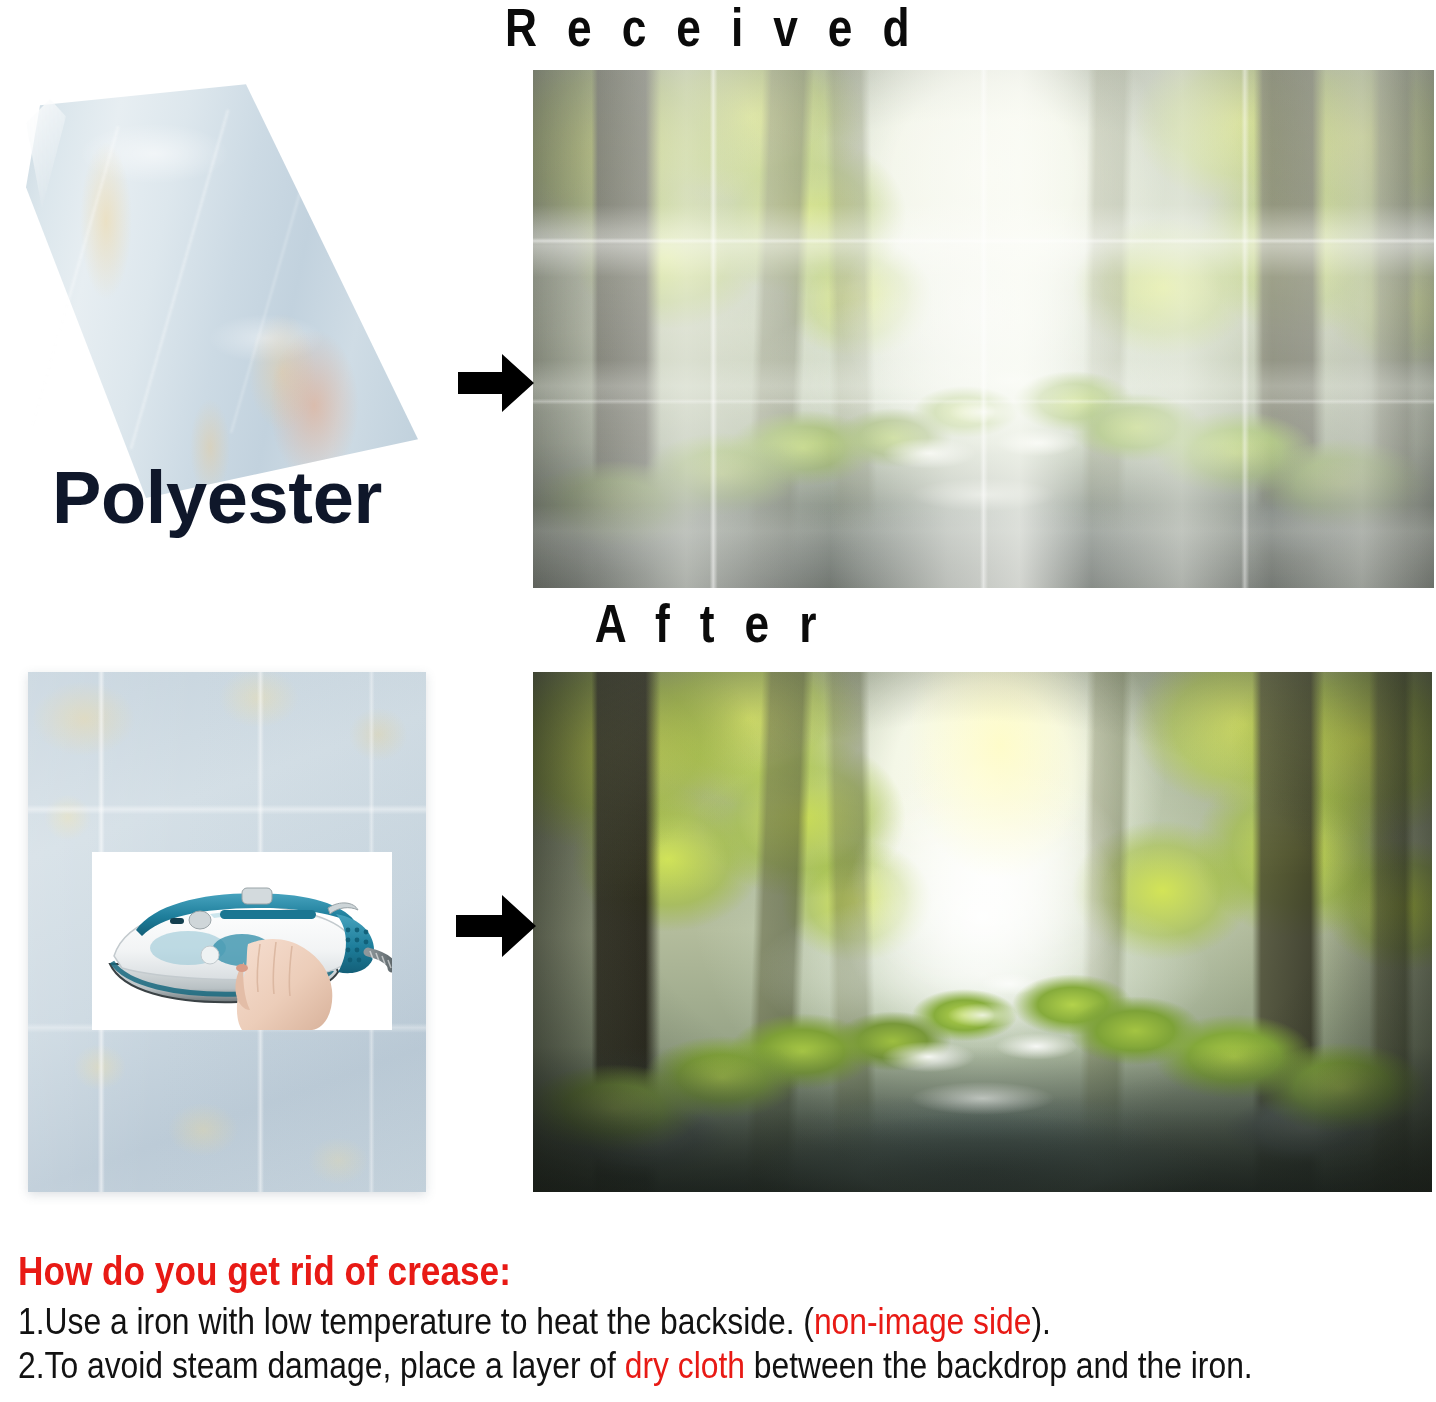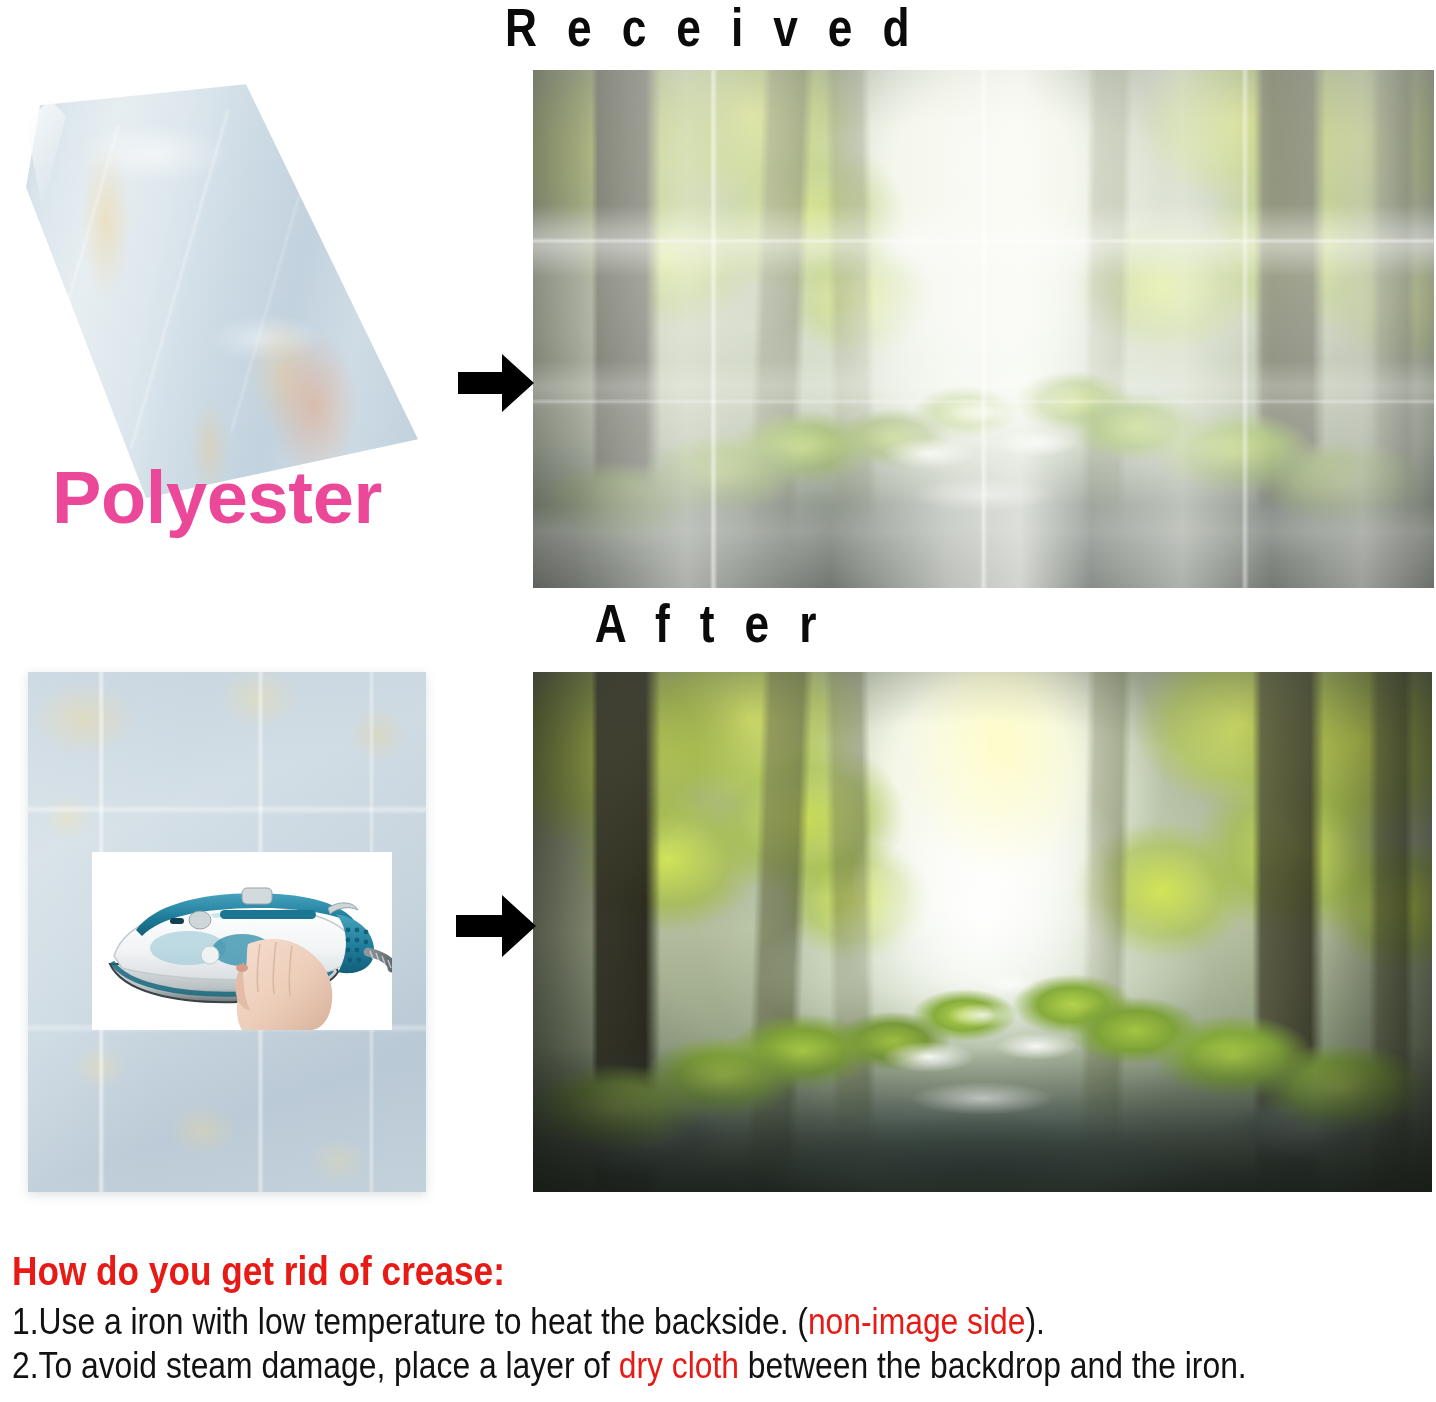--- a/index.html
+++ b/index.html
@@ -20,21 +20,21 @@
     transform-origin:center center;
     white-space:nowrap;
     text-align:center;
   }
   #title-received{ left:460px; top:-4px; width:500px; font-size:54px; }
   #title-after   { left:460px; top:592px; width:500px; font-size:54px; }
 
   
   #polyester-label{
     position:absolute;left:52px;top:455px;
-    font-size:74px;font-weight:bold;color:#ec4899;
+    font-size:74px;font-weight:bold;color:#0f172a;
     letter-spacing:-.005em;
     font-family:"Liberation Sans", sans-serif;
     z-index:6;
   }
 
   
   .arrow{position:absolute;z-index:5;}
   #arrow-top   { left:458px; top:352px; }
   #arrow-bottom{ left:456px; top:893px; }
 
@@ -231,21 +231,21 @@
   }
 
   
   #iron-card{
     position:absolute;left:92px;top:852px;width:300px;height:178px;
     background:#ffffff;z-index:4;
   }
   #iron-photo{position:absolute;inset:0;}
 
   
-  #instructions{position:absolute;left:12px;top:1250px;width:1412px;z-index:7;}
+  #instructions{position:absolute;left:18px;top:1250px;width:1412px;z-index:7;}
   #crease-heading{
     font-size:40px;font-weight:bold;color:#E81A15;
     transform:scaleX(.88);transform-origin:left center;
     white-space:nowrap;line-height:1.05;
     margin-bottom:8px;
   }
   .instr-line{
     font-size:37px;color:#121212;
     transform:scaleX(.86);transform-origin:left center;
     white-space:nowrap;line-height:1.18;

